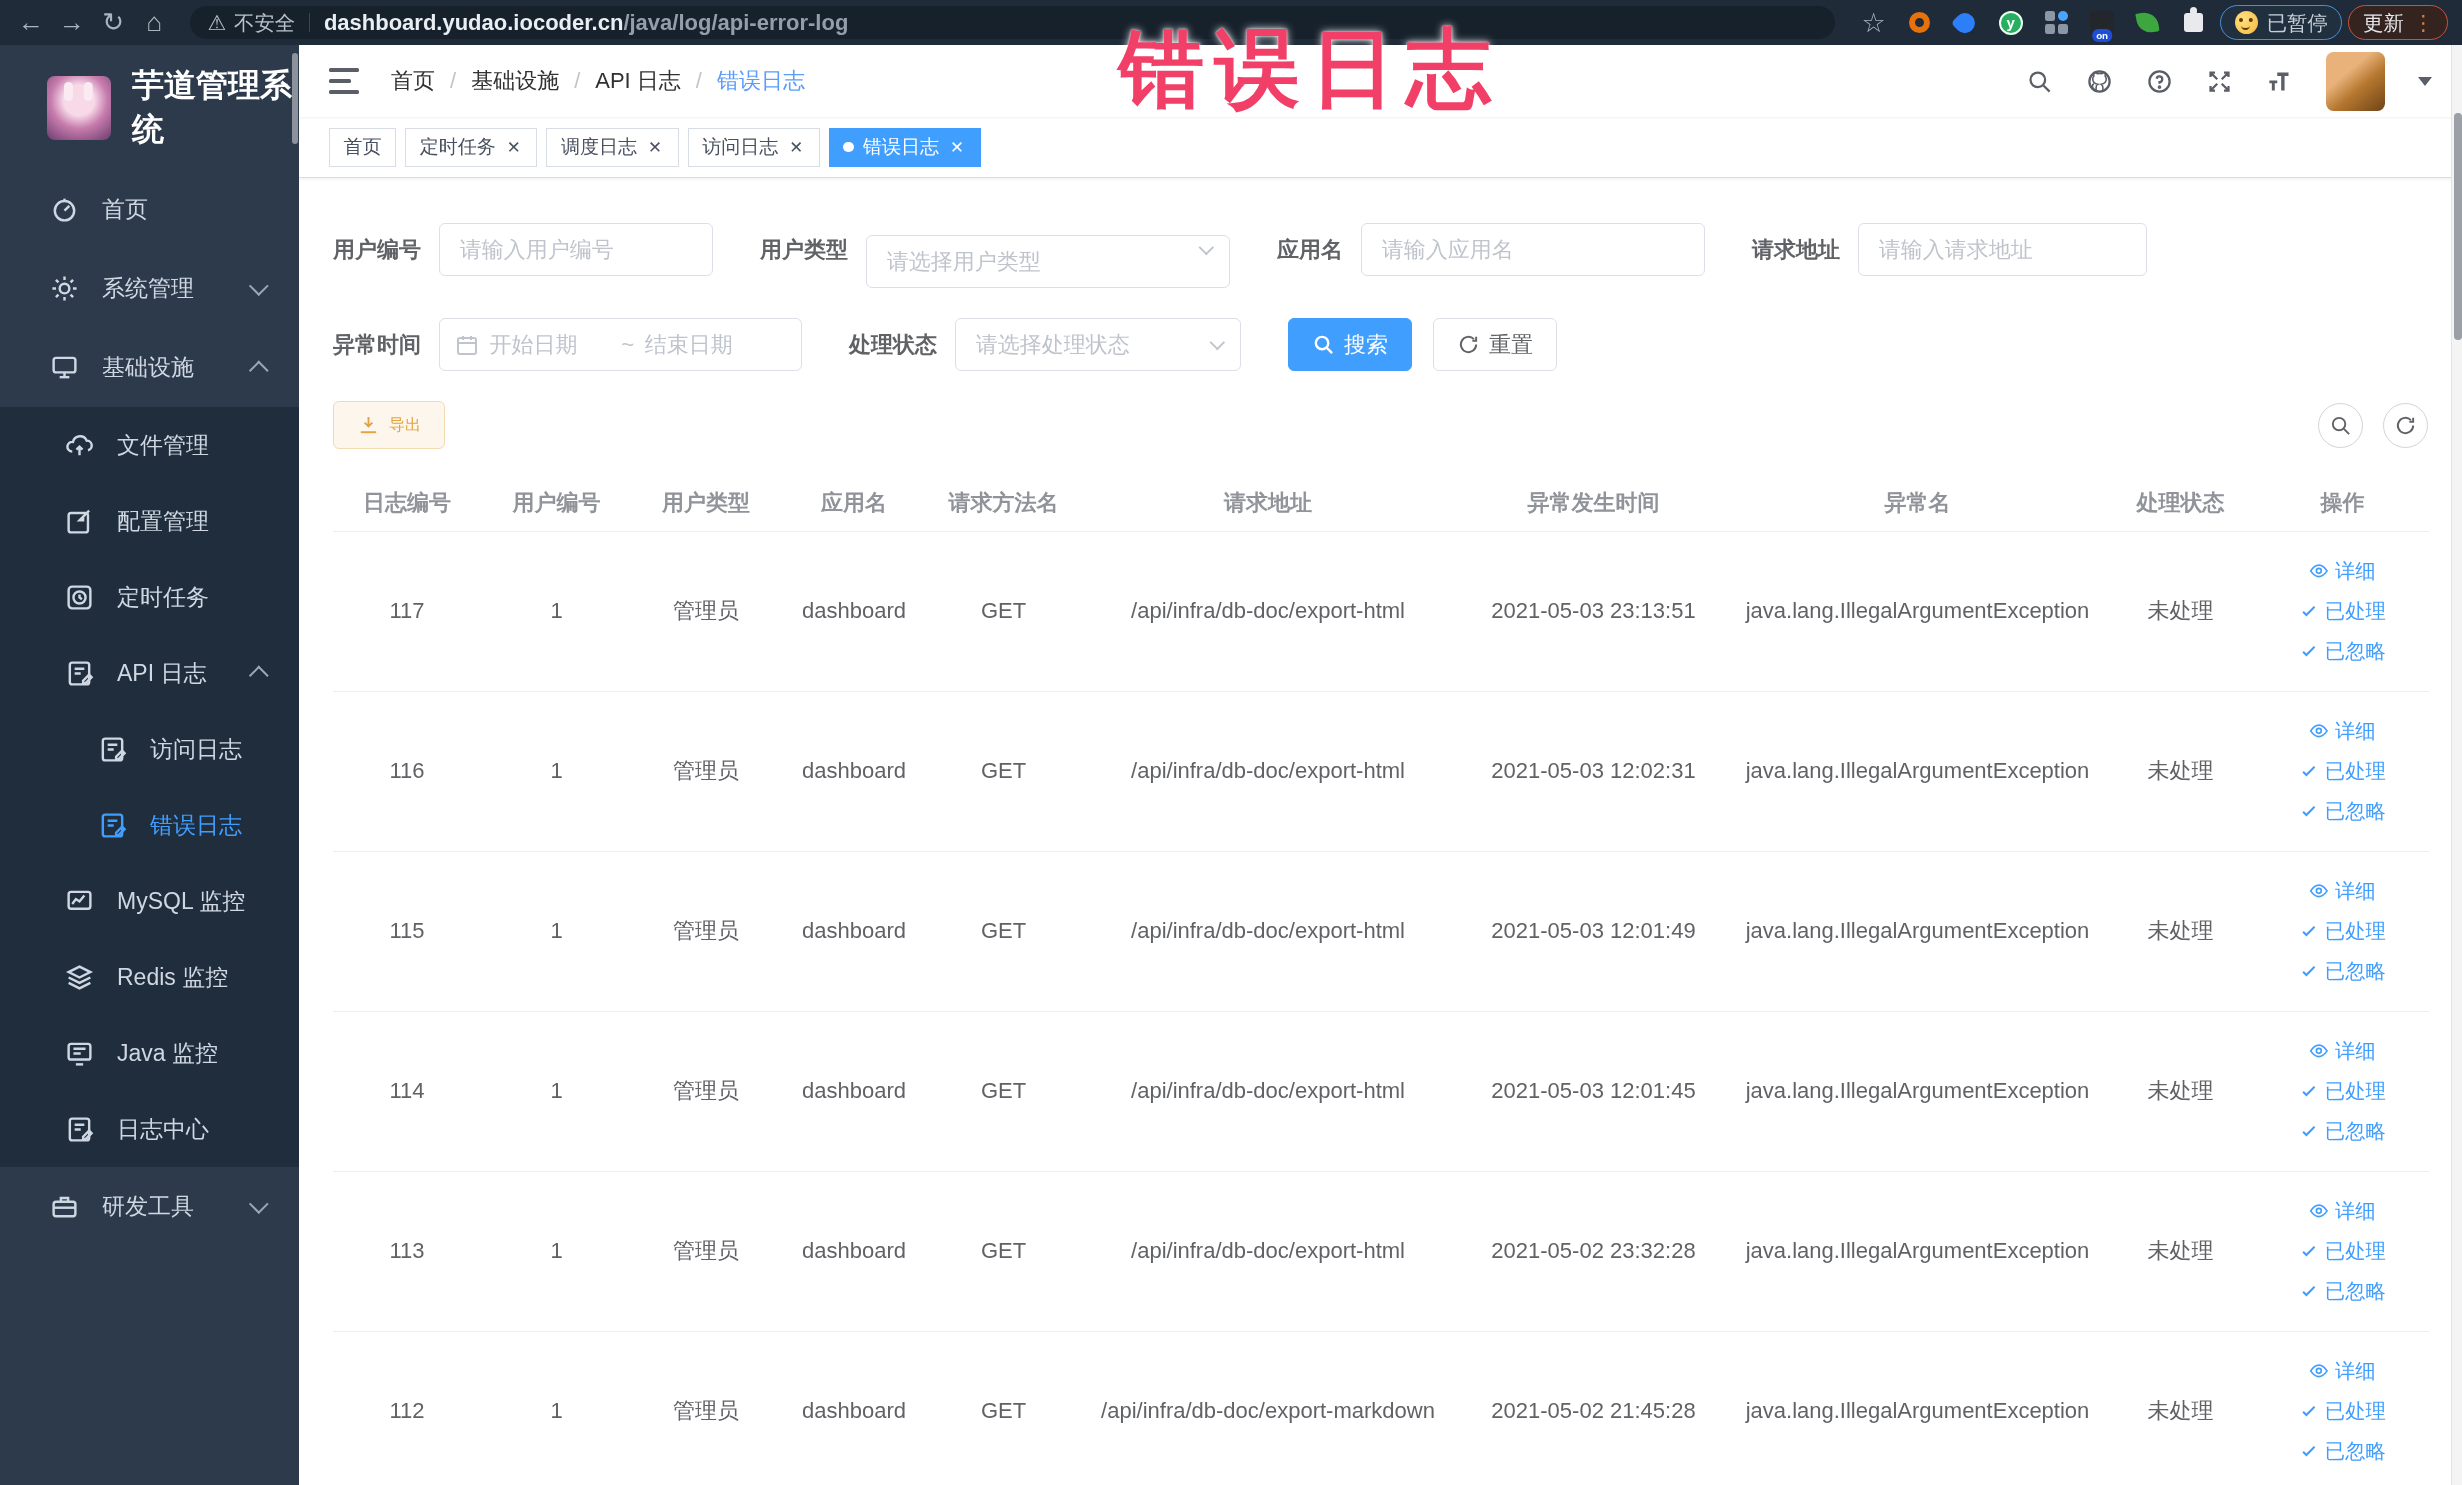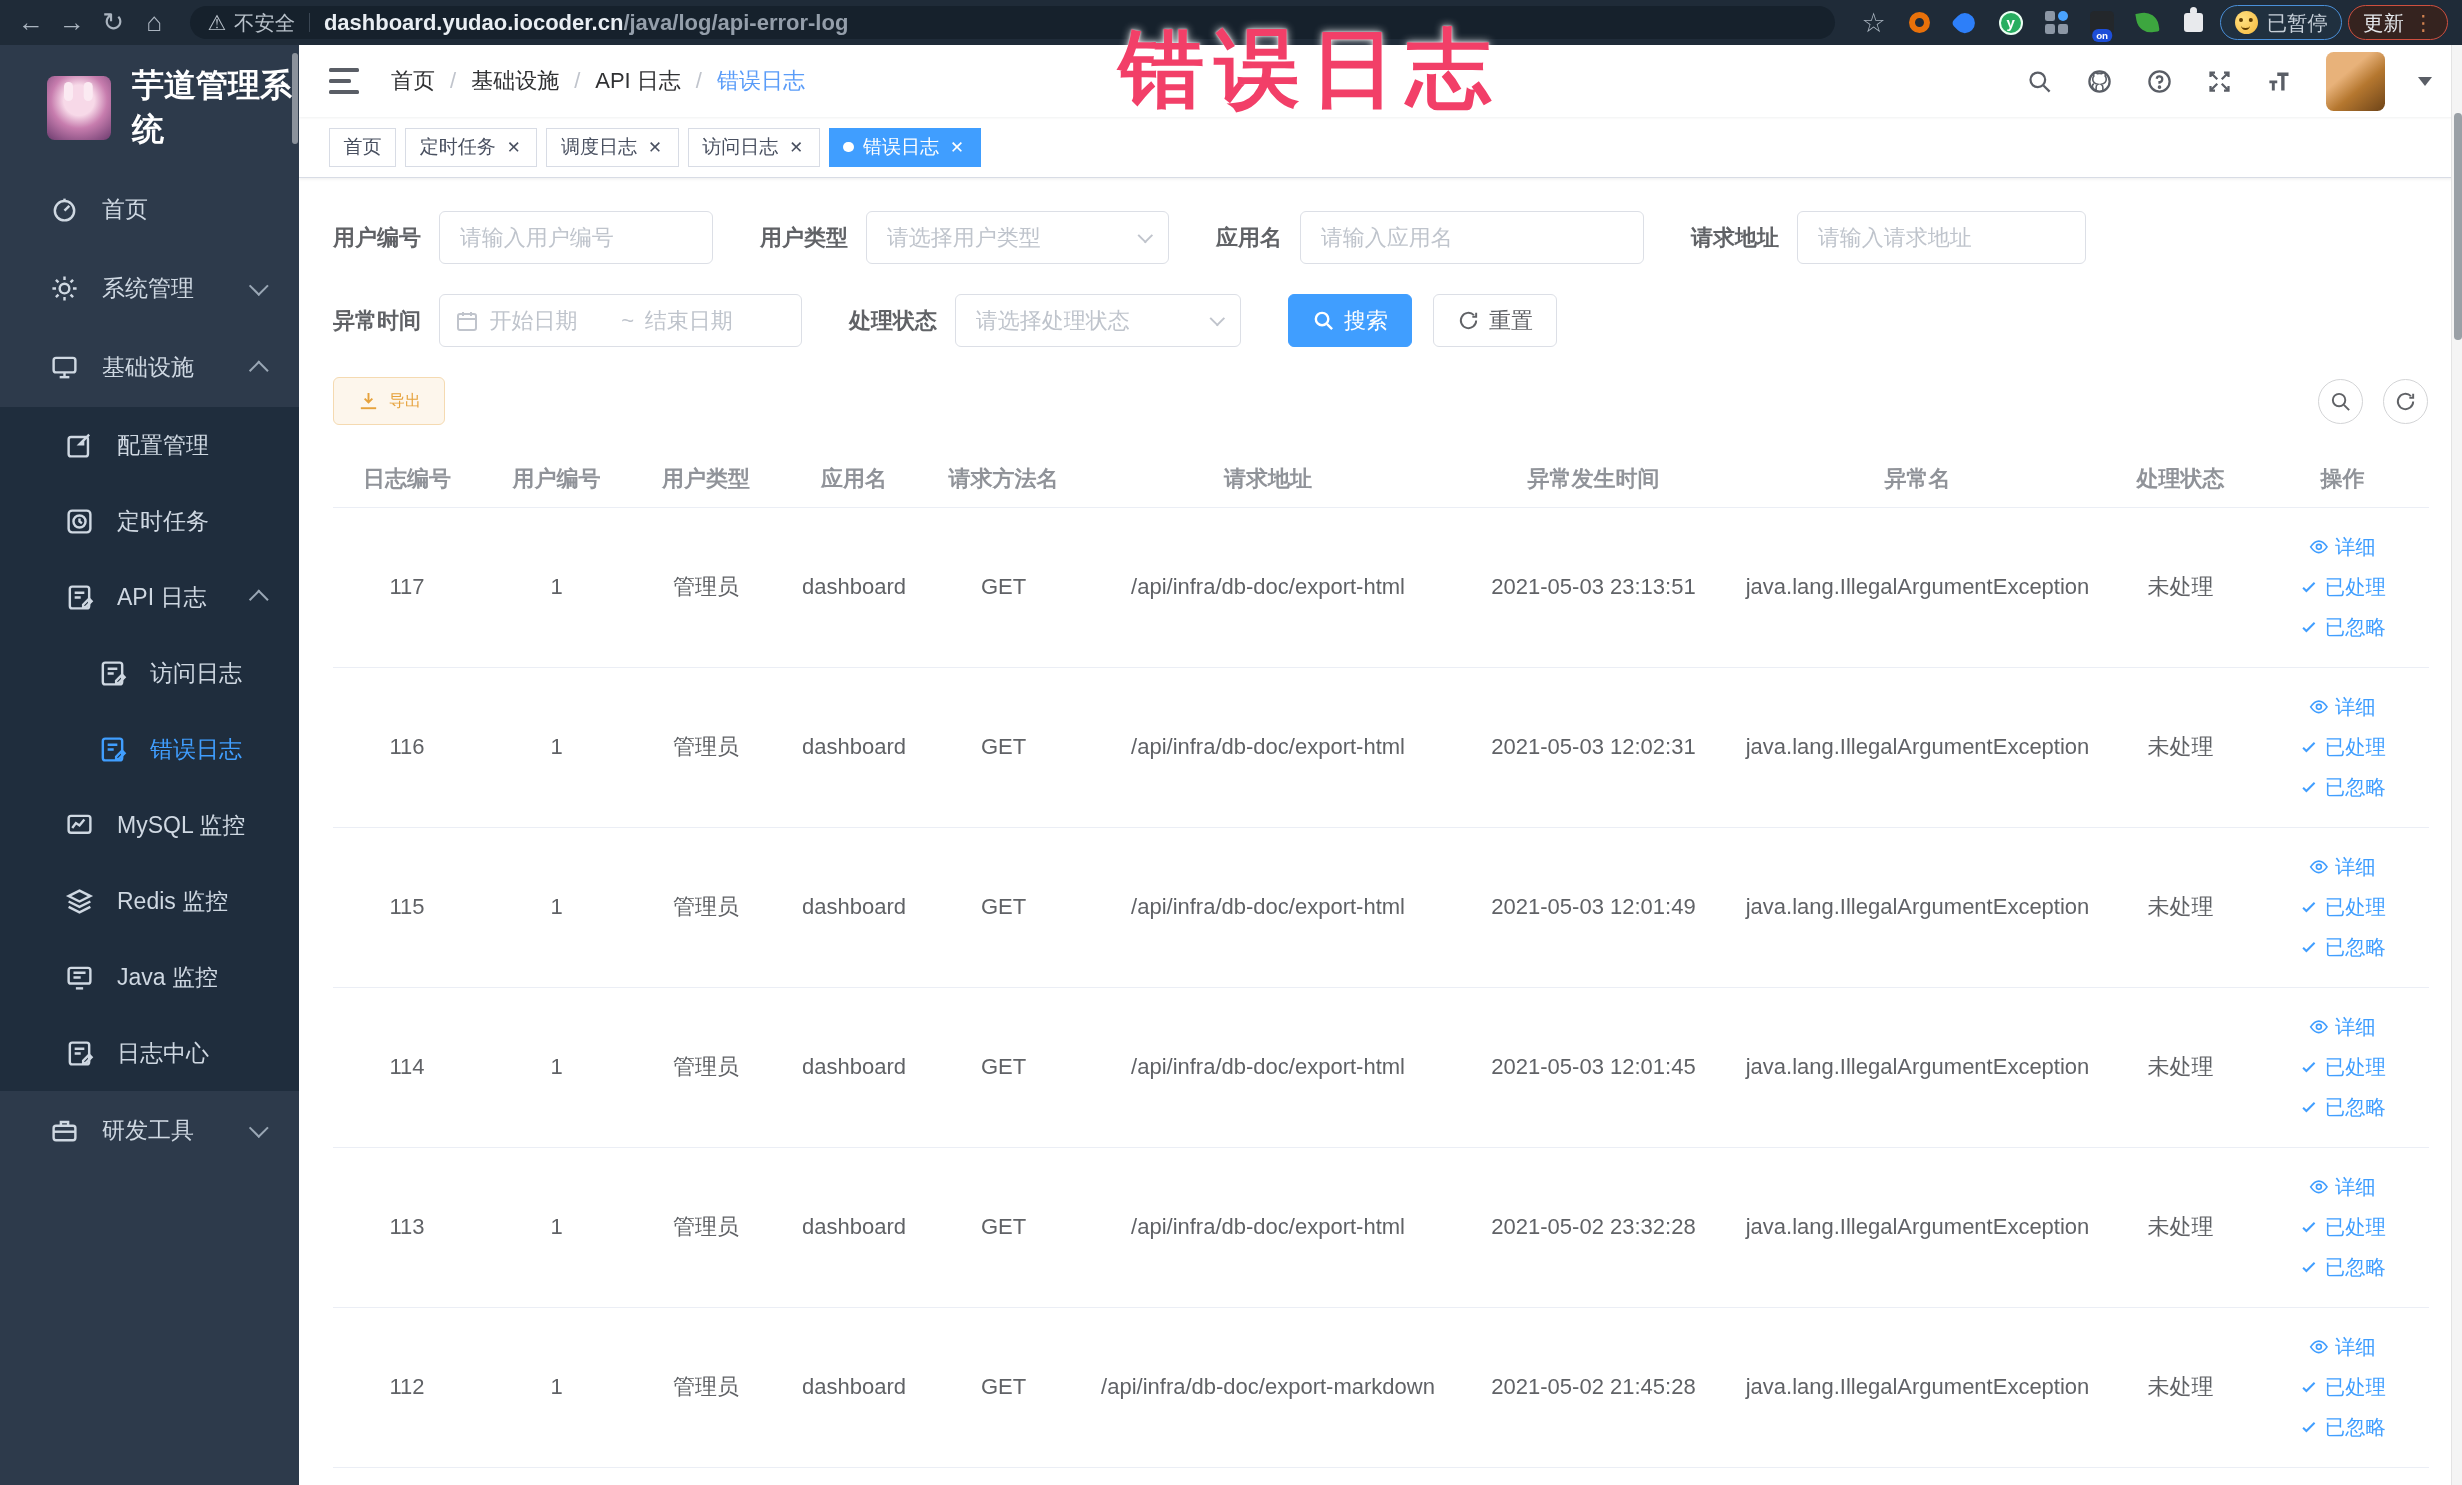--- a/index.html
+++ b/index.html
@@ -205,20 +205,27 @@
             <rect x="3" y="4" width="18" height="12" rx="2"></rect>
             <line x1="12" y1="16" x2="12" y2="20"></line>
             <line x1="8" y1="20" x2="16" y2="20"></line>
           </svg>
         <span>基础设施</span>
         <span class="caret up"></span>
       </li>
       <ul class="submenu">
         <li class="menu-item">
           <svg viewBox="0 0 24 24" fill="none" stroke="currentColor" stroke-width="2">
+              <path d="M6 17a4 4 0 1 1 .6-7.95A6 6 0 0 1 18 8a4 4 0 0 1 1 7.9"></path>
+              <path d="M12 20v-7M9.5 15.5L12 13l2.5 2.5"></path>
+            </svg>
+          <span>文件管理</span>
+        </li>
+        <li class="menu-item">
+          <svg viewBox="0 0 24 24" fill="none" stroke="currentColor" stroke-width="2">
               <rect x="3" y="5" width="16" height="16" rx="2"></rect>
               <path d="M20 3l-8 8M12 11h3v-3z"></path>
             </svg>
           <span>配置管理</span>
         </li>
         <li class="menu-item">
           <svg viewBox="0 0 24 24" fill="none" stroke="currentColor" stroke-width="2">
               <rect x="3" y="3" width="18" height="18" rx="3"></rect>
               <circle cx="12" cy="12" r="5"></circle>
               <path d="M12 9.5V12l2 1.5"></path>
@@ -367,21 +374,21 @@
     <div class="content">
 
       <div class="filter-row">
         <div class="f-group">
           <span class="f-label">用户编号</span>
           <input class="f-input" style="width: 274px;" placeholder="请输入用户编号">
         </div>
         <div class="f-group">
           <span class="f-label">用户类型</span>
           <span class="f-select">
-            <input class="f-input" style="width: 303px;" readonly="" placeholder="请选择用户类型">
+            <input class="f-input" style="width: 364px; margin-top: 24px;" readonly="" placeholder="请选择用户类型">
             <span class="sel-caret"></span>
           </span>
         </div>
         <div class="f-group">
           <span class="f-label">应用名</span>
           <input class="f-input" style="width: 344px;" placeholder="请输入应用名">
         </div>
         <div class="f-group">
           <span class="f-label">请求地址</span>
           <input class="f-input" style="width: 289px;" placeholder="请输入请求地址">

